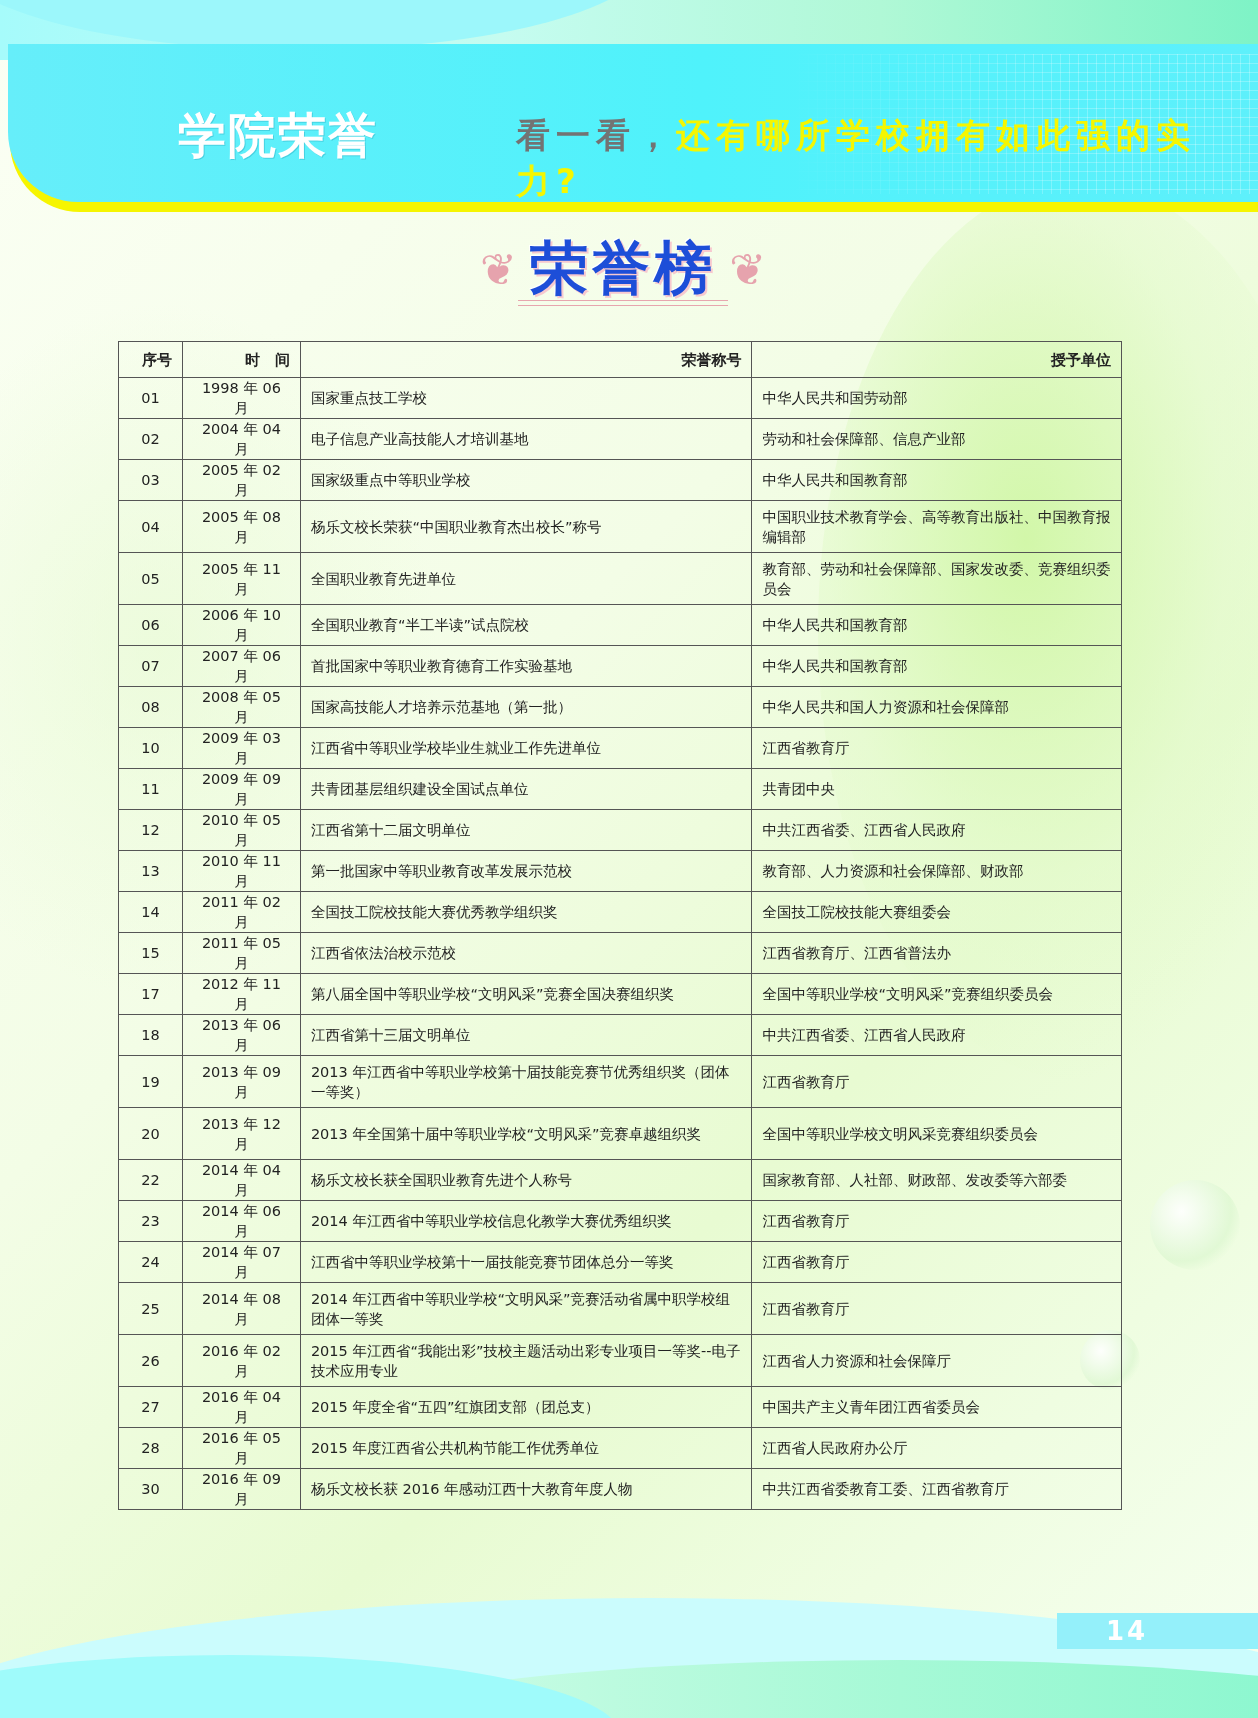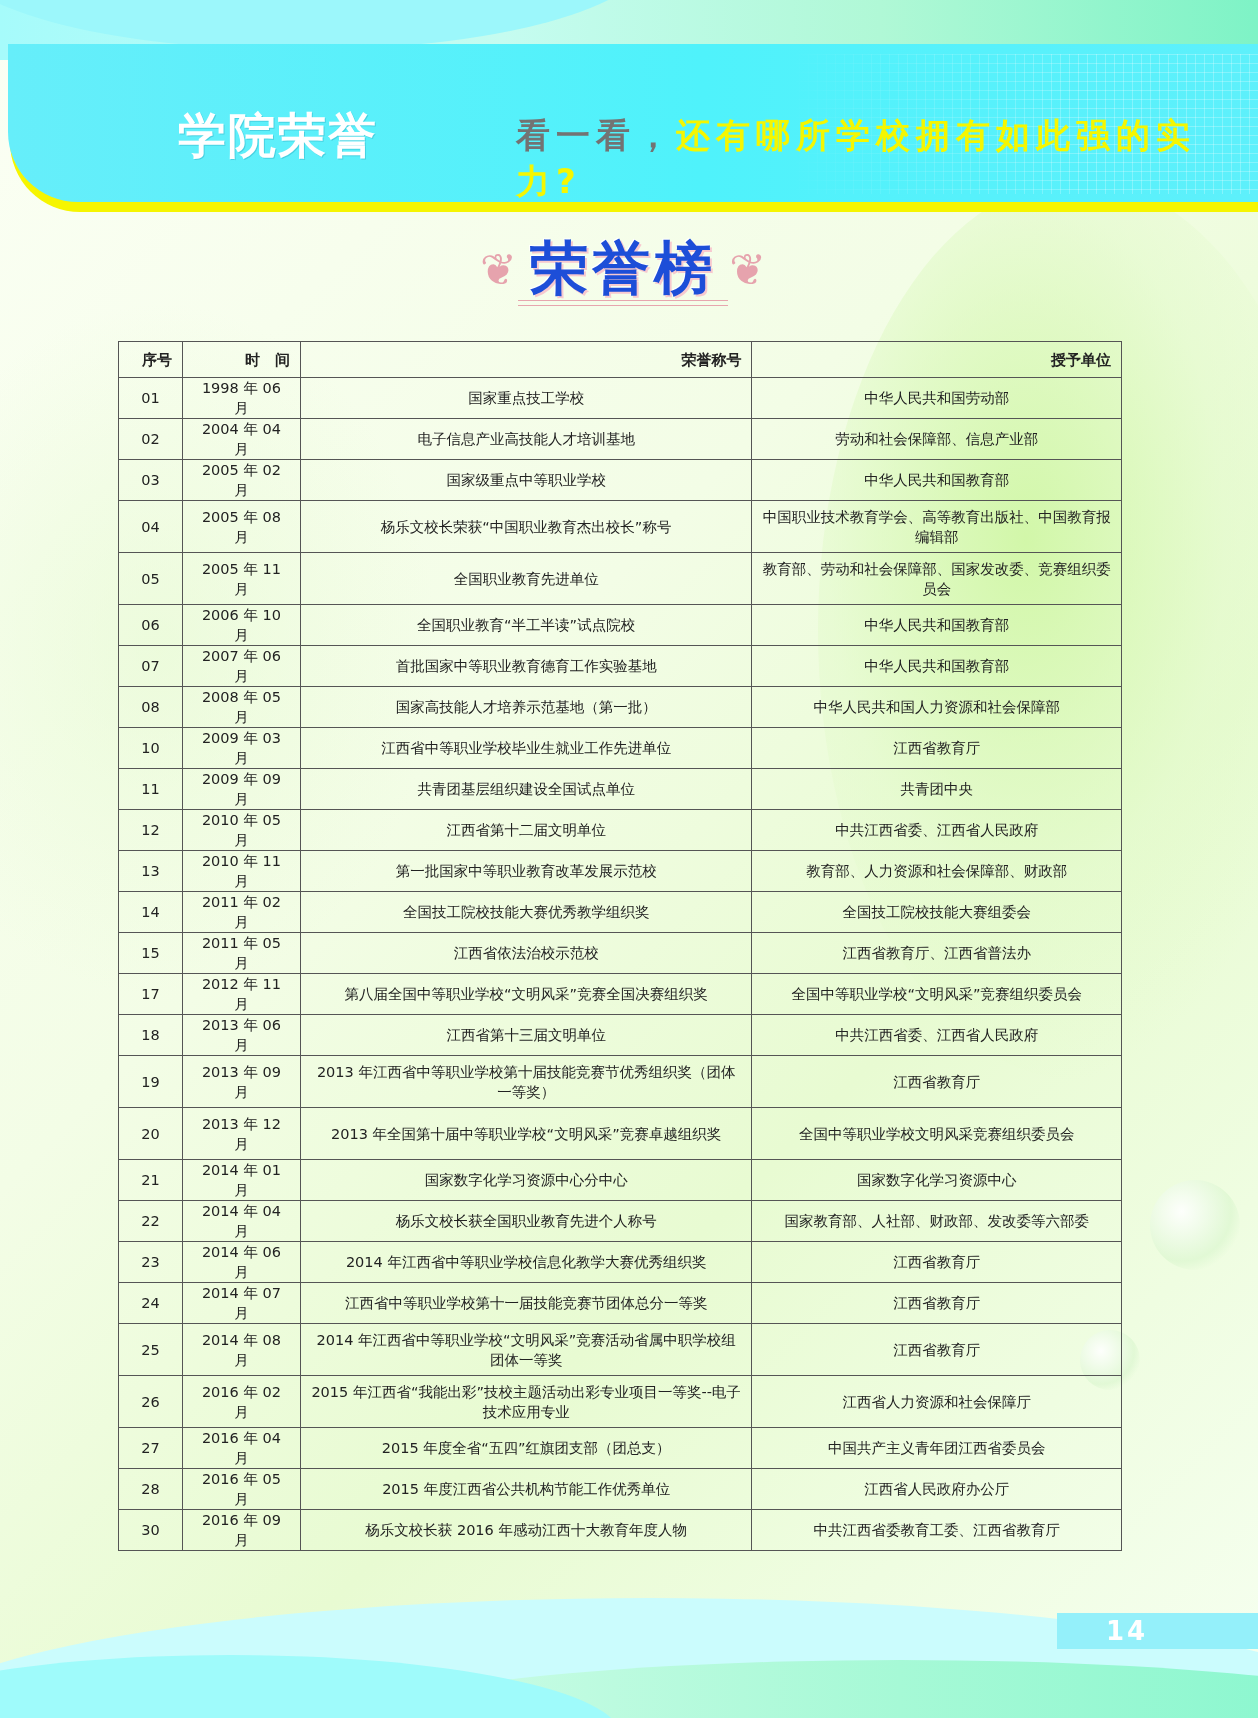--- a/index.html
+++ b/index.html
@@ -37,21 +37,21 @@
   .honor-line{position:absolute;left:30px;right:30px;top:62px;height:4px;border-top:1px solid #e7a6ae;border-bottom:1px solid #e7a6ae;}
   .orn{position:absolute;top:4px;font-size:44px;color:#e6a3ad;line-height:56px;}
   .orn-l{left:-8px;}
   .orn-r{right:-8px;}
   
   .tbl{position:absolute;left:118px;top:341px;width:1004px;border-collapse:collapse;
     font-family:"DejaVu Sans","Liberation Sans",sans-serif;color:#222;}
   .tbl th,.tbl td{border:1.5px solid #555;padding:0 10px;font-size:14.5px;line-height:20px;vertical-align:middle;}
   .tbl th{height:35px;font-weight:bold;text-align:right;font-size:15px;}
   .tbl td.c-no,.tbl td.c-date{text-align:center;padding:0 15px;}
-  .tbl td.c-name,.tbl td.c-org{text-align:center;}
+  .tbl td.c-name,.tbl td.c-org{text-align:left;}
   .tbl tr.r1 td{height:35px;}
   .tbl tr.r2 td{height:51px;}
   .col-no{width:64px;} .col-date{width:118px;} .col-name{width:452px;} .col-org{width:370px;}
   
   .foot-wave1{position:absolute;left:-100px;top:1598px;width:1500px;height:260px;border-radius:50%;background:#cbfcfd;}
   .foot-wave2{position:absolute;left:-160px;top:1655px;width:780px;height:160px;border-radius:50%;background:#9ffbfb;}
   .foot-wave3{position:absolute;left:300px;top:1660px;width:1200px;height:160px;border-radius:50%;
     background:linear-gradient(90deg,#d4fde9 0%,#a6f9d6 50%,#7ef6cc 100%);}
   .page-box{position:absolute;left:1057px;top:1613px;width:201px;height:36px;background:#94f0fa;}
   .page-num{position:absolute;left:0;top:0;width:140px;text-align:center;font-size:26px;font-weight:bold;color:#ffffff;line-height:36px;letter-spacing:3px;}
@@ -202,26 +202,20 @@
         <td class="c-name">2013 年江西省中等职业学校第十届技能竞赛节优秀组织奖（团体一等奖）</td>
         <td class="c-org">江西省教育厅</td>
       </tr>
       <tr class="r2">
         <td class="c-no">20</td>
         <td class="c-date">2013 年 12 月</td>
         <td class="c-name">2013 年全国第十届中等职业学校“文明风采”竞赛卓越组织奖</td>
         <td class="c-org">全国中等职业学校文明风采竞赛组织委员会</td>
       </tr>
       <tr class="r1">
-        <td class="c-no">21</td>
-        <td class="c-date">2014 年 01 月</td>
-        <td class="c-name">国家数字化学习资源中心分中心</td>
-        <td class="c-org">国家数字化学习资源中心</td>
-      </tr>
-      <tr class="r1">
         <td class="c-no">22</td>
         <td class="c-date">2014 年 04 月</td>
         <td class="c-name">杨乐文校长获全国职业教育先进个人称号</td>
         <td class="c-org">国家教育部、人社部、财政部、发改委等六部委</td>
       </tr>
       <tr class="r1">
         <td class="c-no">23</td>
         <td class="c-date">2014 年 06 月</td>
         <td class="c-name">2014 年江西省中等职业学校信息化教学大赛优秀组织奖</td>
         <td class="c-org">江西省教育厅</td>

